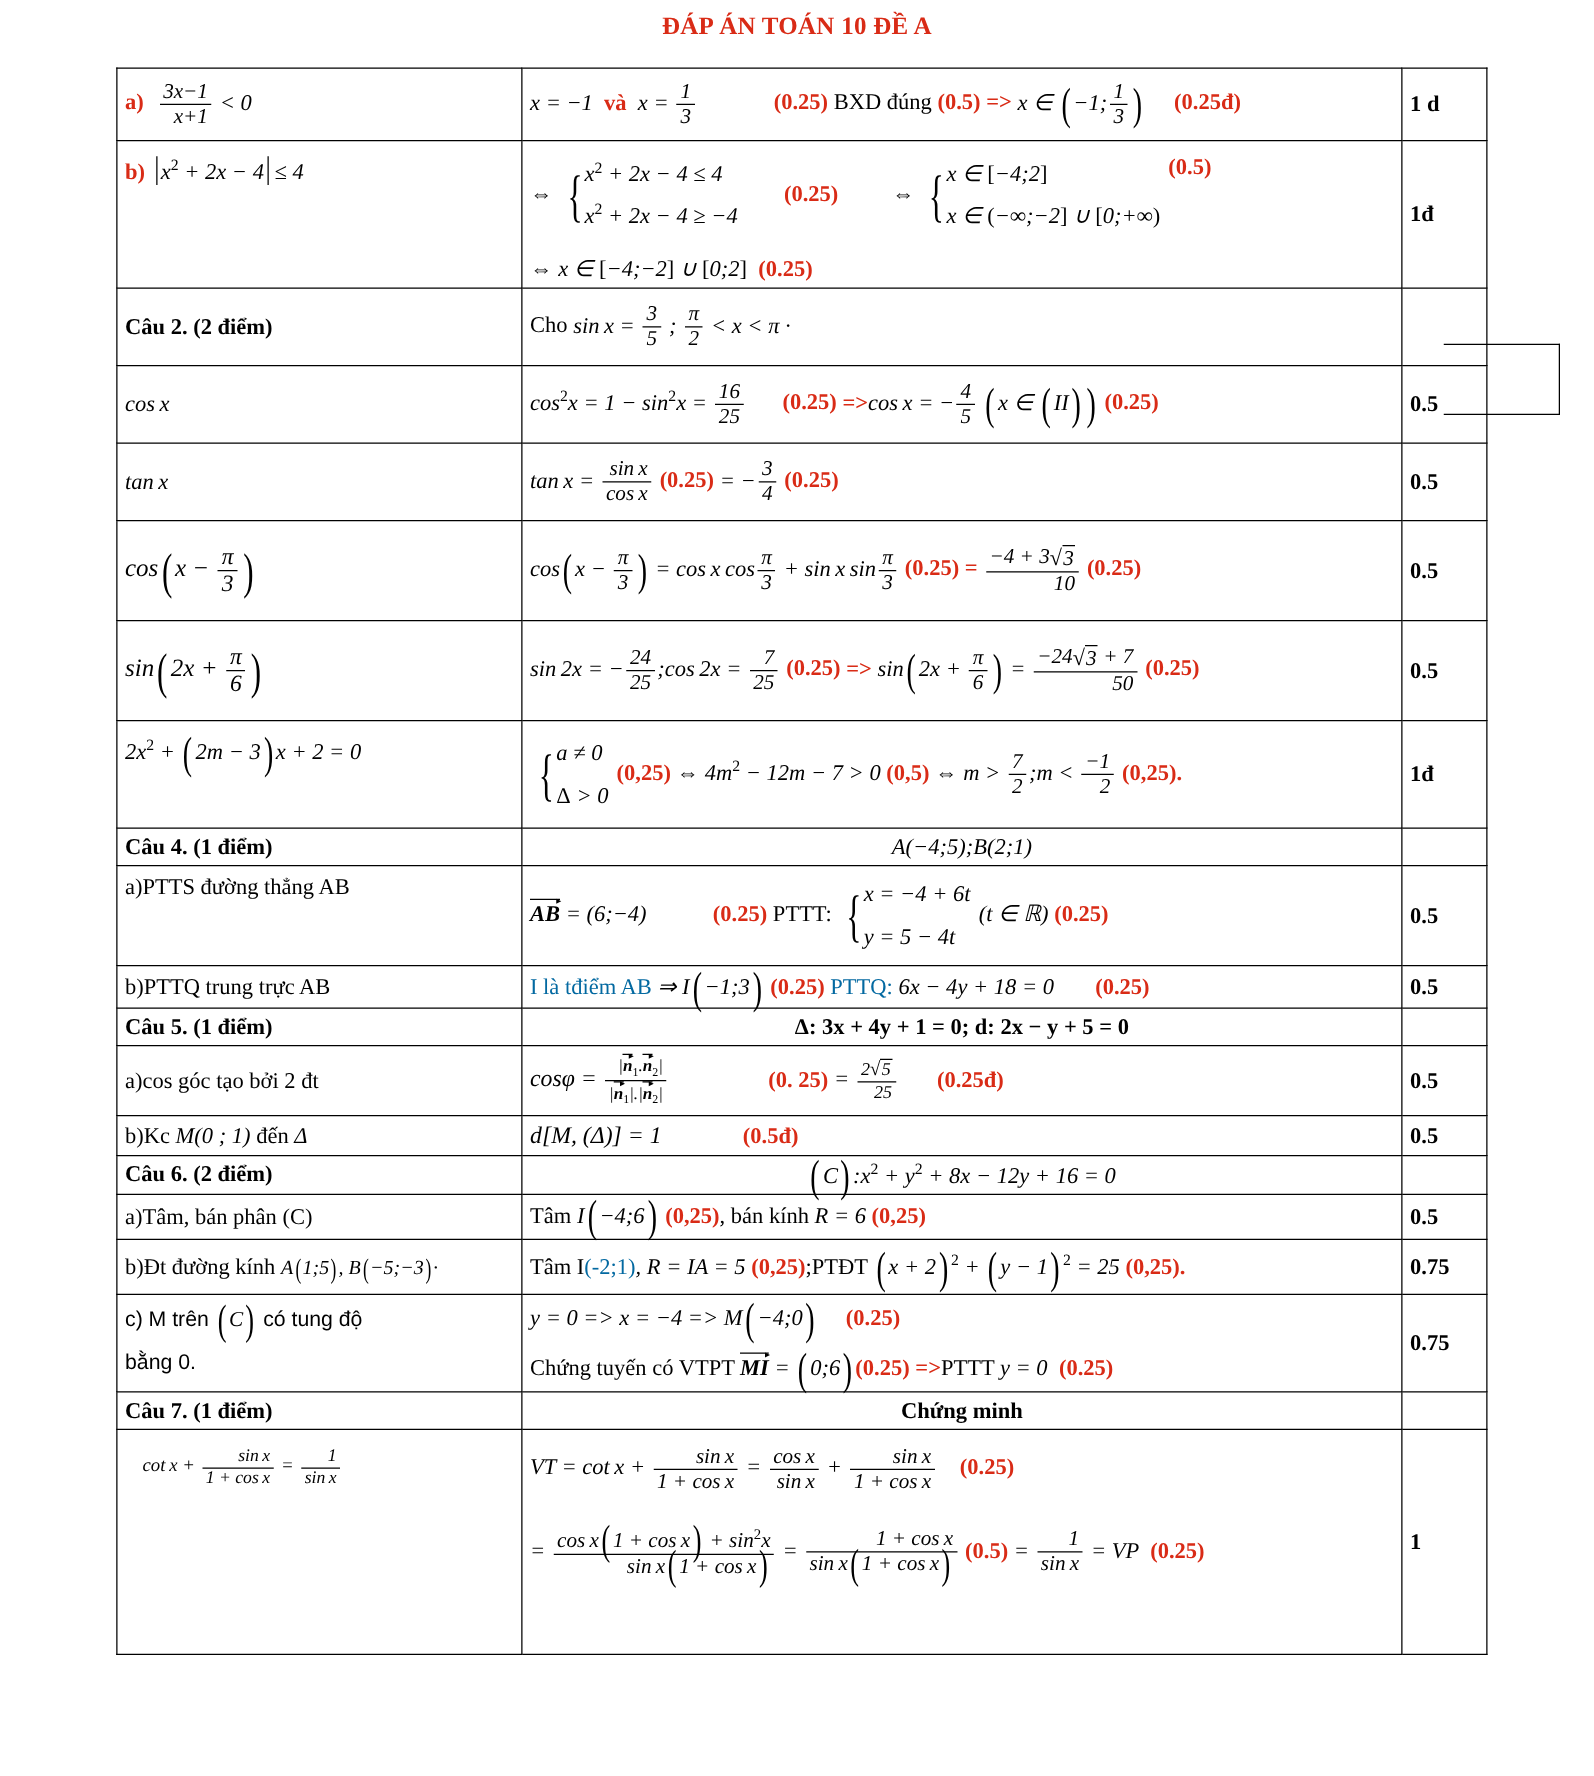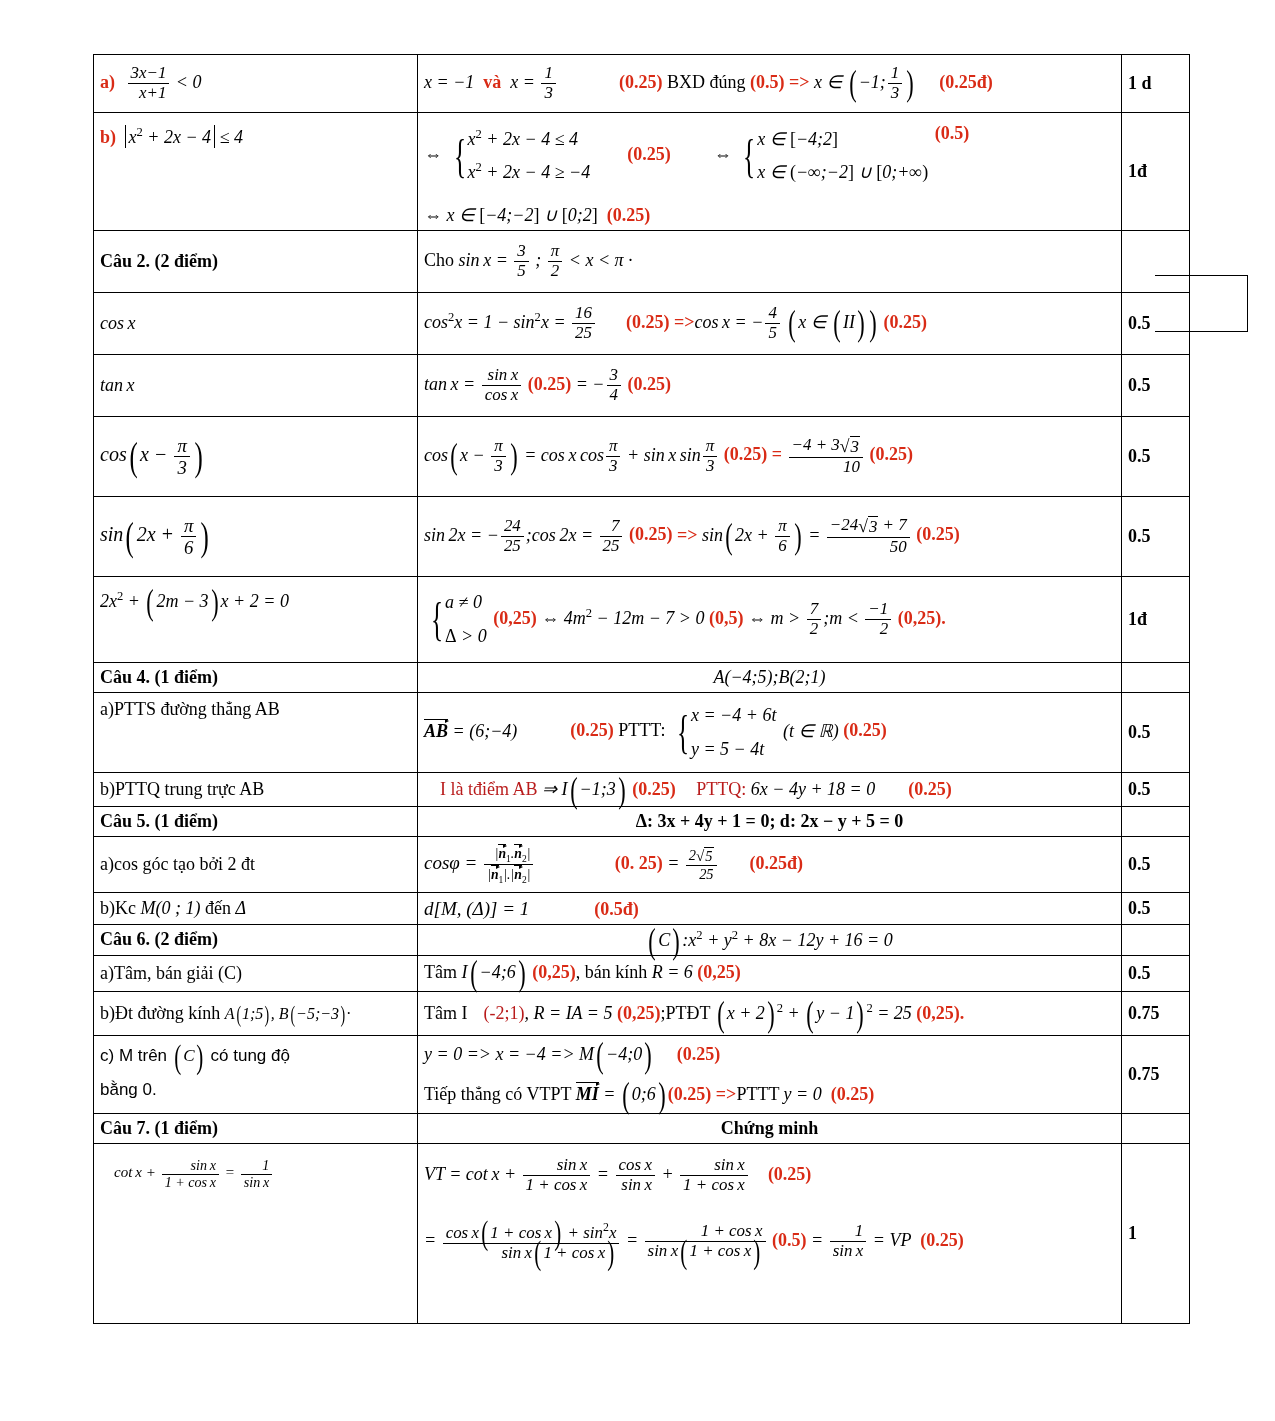--- a/index.html
+++ b/index.html
@@ -34,21 +34,21 @@
     border: 1px solid #000;
     vertical-align: middle;
     padding: 3px 6px;
     font-size: 18px;
     color: #000;
   }
   col.c1 { width: 324px; }
   col.c2 { width: 704px; }
   col.c3 { width: 68px; }
 
-  .red { color: #b91c1c; margin-left: 16px; }
+  .red { color: #0369a1; }
   .redb { color: #d92b16; font-weight: bold; }
 
   .hdr { font-weight: bold; color: #d92b16; font-size: 18px; }
   .ctr { text-align: center; }
   .cell-td { text-align: left; font-weight: bold; color: #d92b16; font-size: 17px; vertical-align: top; padding-top: 4px; }
 
   
   .m { font-family: "Liberation Serif", serif; font-style: italic; }
   .mi { font-style: italic; }
   .up { font-style: normal; }
@@ -102,20 +102,21 @@
   .xs { font-size: 16px; }
 
   .c5f { font-family: "Liberation Serif", serif; font-weight: bold; font-size: 18px; }
   .c5m { font-style: italic; }
 </style>
 </head>
 <body>
 
 <div id="page">
 
+  <div class="doc-title">ĐÁP ÁN TOÁN 10 ĐỀ A</div>
 
   <table class="ans">
     <colgroup>
         <col class="c1">
         <col class="c2">
         <col class="c3">
       </colgroup>
     <tbody>
 
 
@@ -391,21 +392,21 @@
       <td class="hdr" style="height:30px">Câu 6. (2 điểm)</td>
       <td class="ctr">
         <span class="m">
           <span class="pbig">(</span><span class="mi">C</span><span class="pbig">)</span>:<span class="mi">x</span><span class="sup">2</span> + <span class="mi">y</span><span class="sup">2</span> + 8<span class="mi">x</span> − 12<span class="mi">y</span> + 16 = 0
         </span>
       </td>
       <td class="cell-td"></td>
     </tr>
 
     <tr>
-      <td style="height:36px">a)Tâm, bán giải (C)</td>
+      <td style="height:36px">a)Tâm, bán phân (C)</td>
       <td>
         <span class="up">Tâm </span>
         <span class="m"><span class="mi">I</span><span class="pbig">(</span>−4;6<span class="pbig">)</span></span>
         <span class="redb">(0,25)</span><span class="up">, bán kính </span>
         <span class="m"><span class="mi">R</span> = 6</span>
         <span class="redb">(0,25)</span>
       </td>
       <td class="cell-td">0.5</td>
     </tr>
 
@@ -435,21 +436,21 @@
         <span class="line">c) M trên
           <span class="m" style="font-family:'Liberation Serif',serif"><span class="pbig">(</span><span class="mi">C</span><span class="pbig">)</span></span> có tung độ</span>
         <span class="line" style="margin-top:14px">bằng 0.</span>
       </td>
       <td style="vertical-align:top;padding-top:8px">
         <span class="line m">
           <span class="mi">y</span> = 0 =&gt; <span class="mi">x</span> = −4 =&gt; <span class="mi">M</span><span class="pbig">(</span>−4;0<span class="pbig">)</span>
           <span class="redb up">&nbsp;&nbsp;&nbsp;&nbsp;(0.25)</span>
         </span>
         <span class="line" style="margin-top:16px">
-          <span class="up">Tiếp thẳng có VTPT </span>
+          <span class="up">Chứng tuyến có VTPT </span>
           <span class="m"><span class="vecbar"><span class="mi">MI</span></span> = <span class="pbig">(</span>0;6<span class="pbig">)</span></span><span class="redb">(0.25)</span>
           <span class="redb"> =&gt;</span><span class="up">PTTT </span>
           <span class="m"><span class="mi">y</span> = 0</span>
           <span class="redb">&nbsp;(0.25)</span>
         </span>
       </td>
       <td class="cell-td">0.75</td>
     </tr>
 
     <tr>

